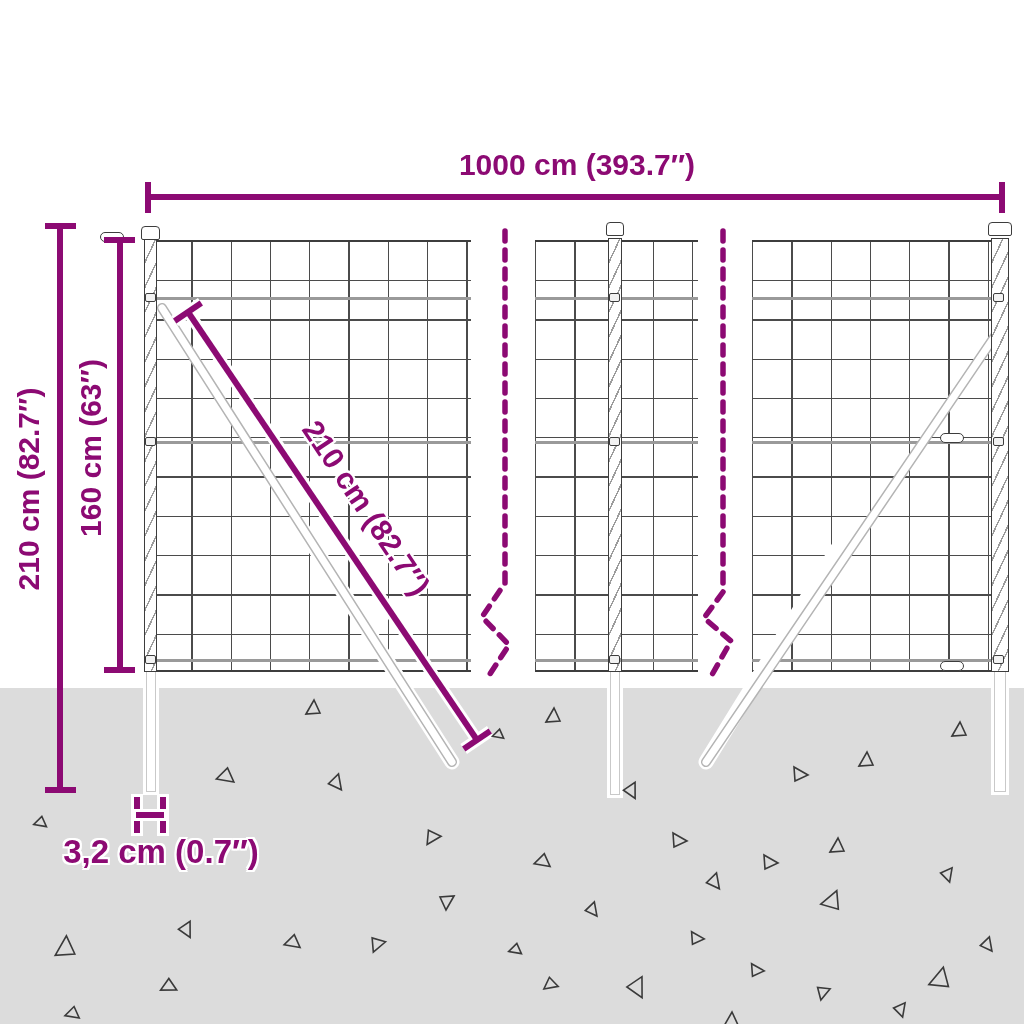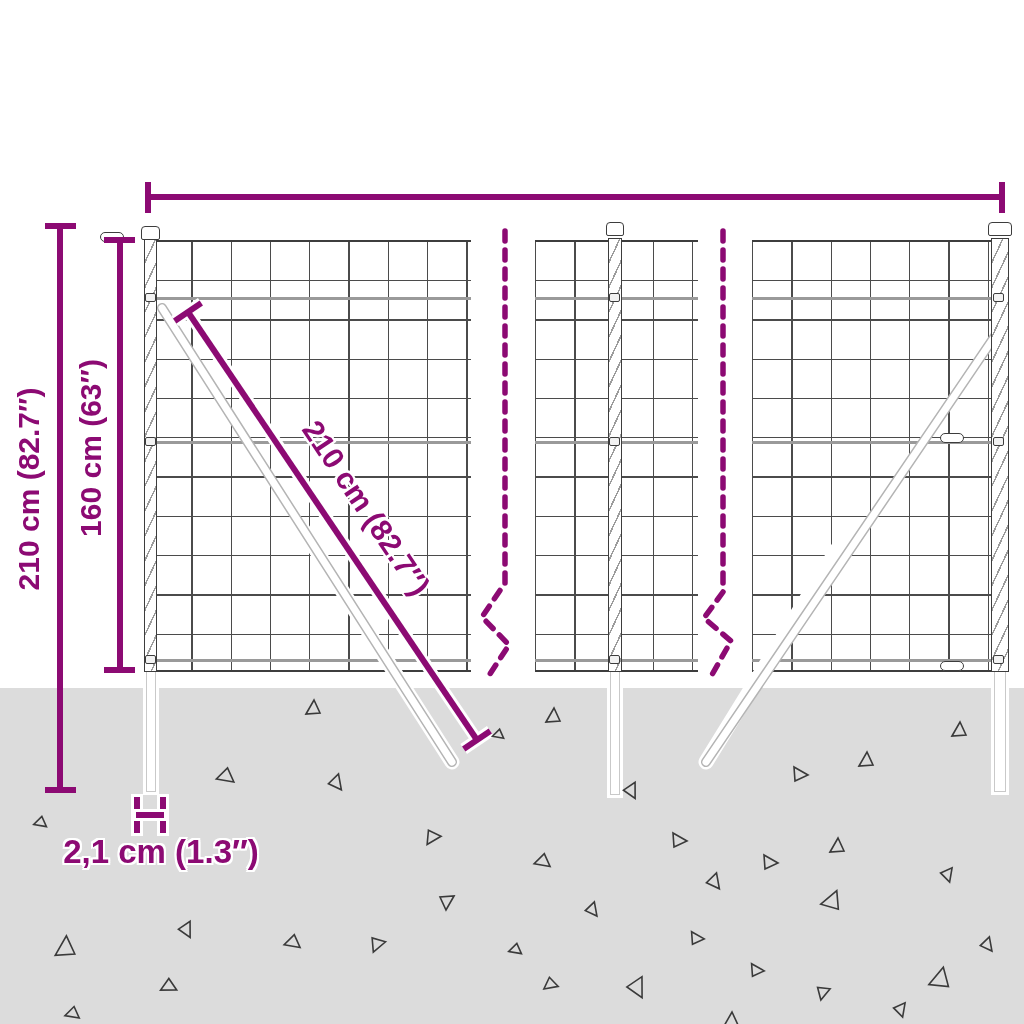--- a/index.html
+++ b/index.html
@@ -170,31 +170,32 @@
   <div class="clamp" style="left:993px;top:293px"></div>
   <div class="clamp" style="left:993px;top:437px"></div>
   <div class="clamp" style="left:993px;top:655px"></div>
   <div class="tensioner" style="left:940px;top:433px"></div>
   <div class="tensioner" style="left:940px;top:661px"></div>
   <div class="tensioner" style="left:100px;top:232px"></div>
 
   <div class="dim" style="left:148px;top:194px;width:857px;height:6px"></div>
   <div class="dim" style="left:145px;top:182px;width:6px;height:31px"></div>
   <div class="dim" style="left:999px;top:182px;width:6px;height:31px"></div>
+  <div class="dim-label" style="left:577px;top:165px">1000 cm (393.7″)</div>
 
   <div class="dim" style="left:57px;top:226px;width:6px;height:564px"></div>
   <div class="dim" style="left:45px;top:223px;width:31px;height:6px"></div>
   <div class="dim" style="left:45px;top:787px;width:31px;height:6px"></div>
   <div class="dim-label rot-ccw" style="left:29px;top:489px">210 cm (82.7″)</div>
 
   <div class="dim" style="left:117px;top:240px;width:6px;height:432px"></div>
   <div class="dim" style="left:104px;top:237px;width:31px;height:6px"></div>
   <div class="dim" style="left:104px;top:667px;width:31px;height:6px"></div>
   <div class="dim-label rot-ccw" style="left:91px;top:448px">160 cm (63″)</div>
 
   <div class="dim-label rot-diag" style="left:366px;top:508px">210 cm (82.7″)</div>
 
   <div class="dim halo" style="left:134px;top:797px;width:6px;height:36px"></div>
   <div class="dim halo" style="left:160px;top:797px;width:6px;height:36px"></div>
   <div class="dim halo" style="left:136px;top:812px;width:28px;height:6px"></div>
-  <div class="dim-label" style="left:161px;top:852px;font-size:33px">2,1 cm (1.3″)</div>
+  <div class="dim-label" style="left:161px;top:852px;font-size:33px">3,2 cm (0.7″)</div>
 
 </div>
 
 </body></html>

